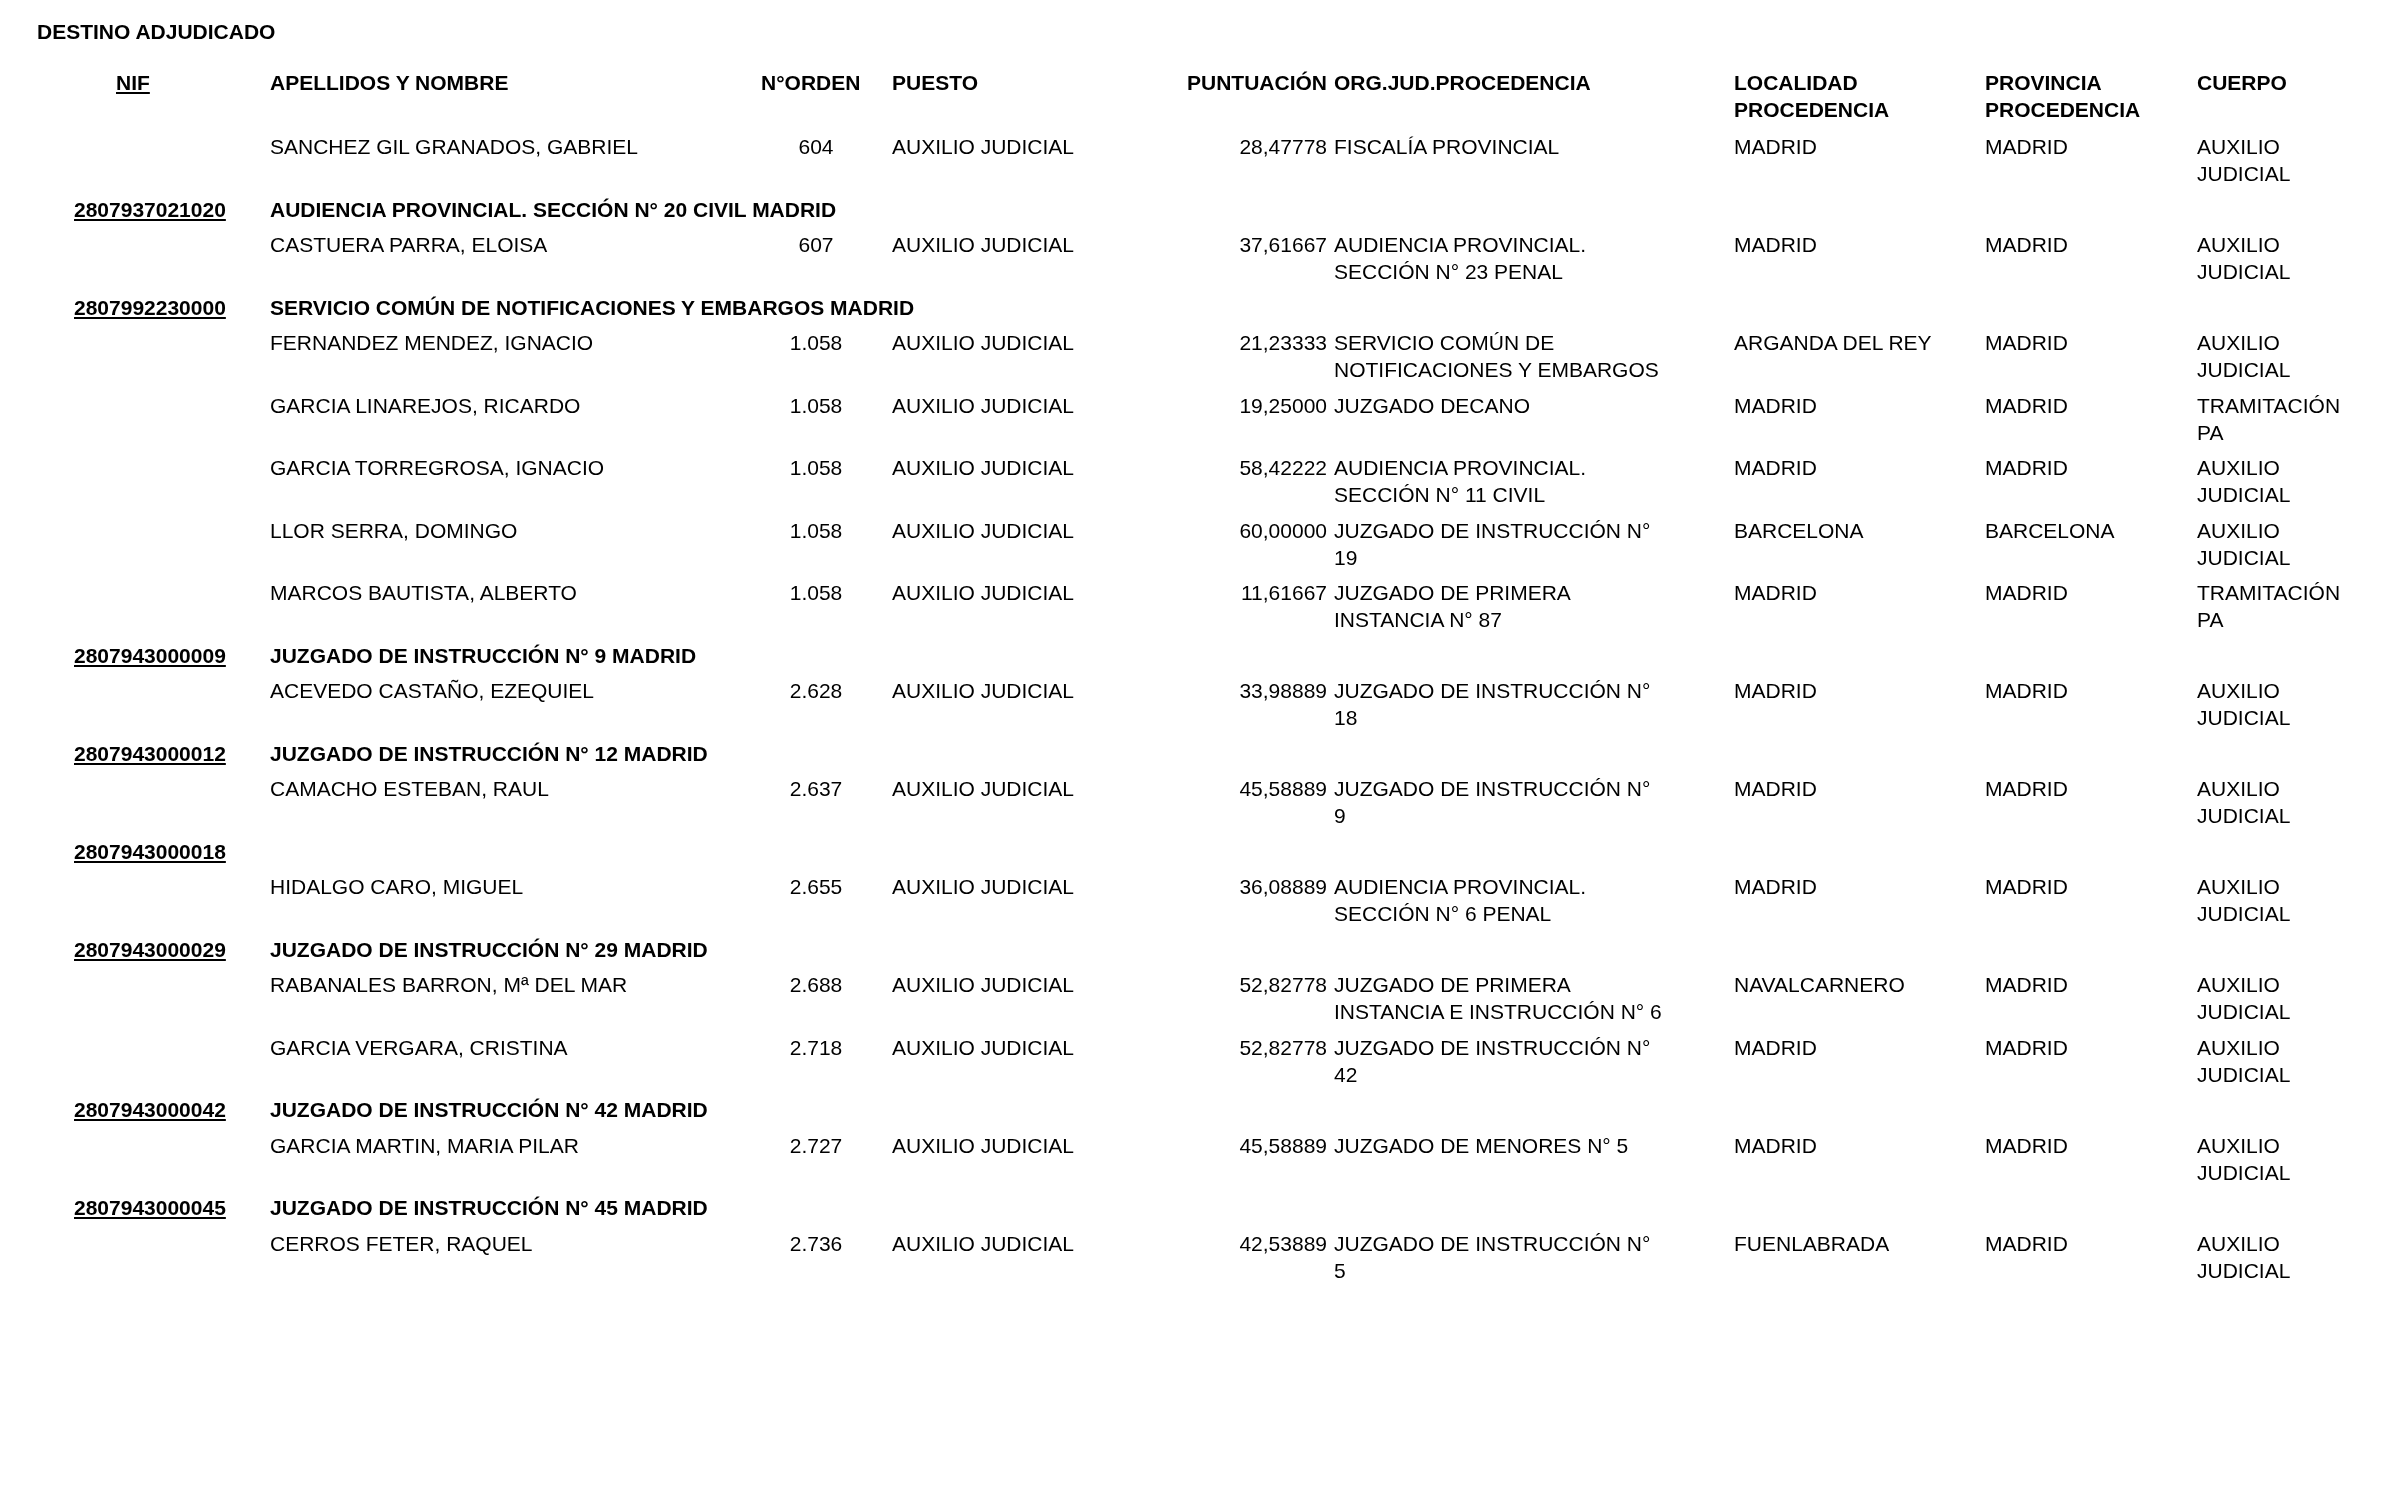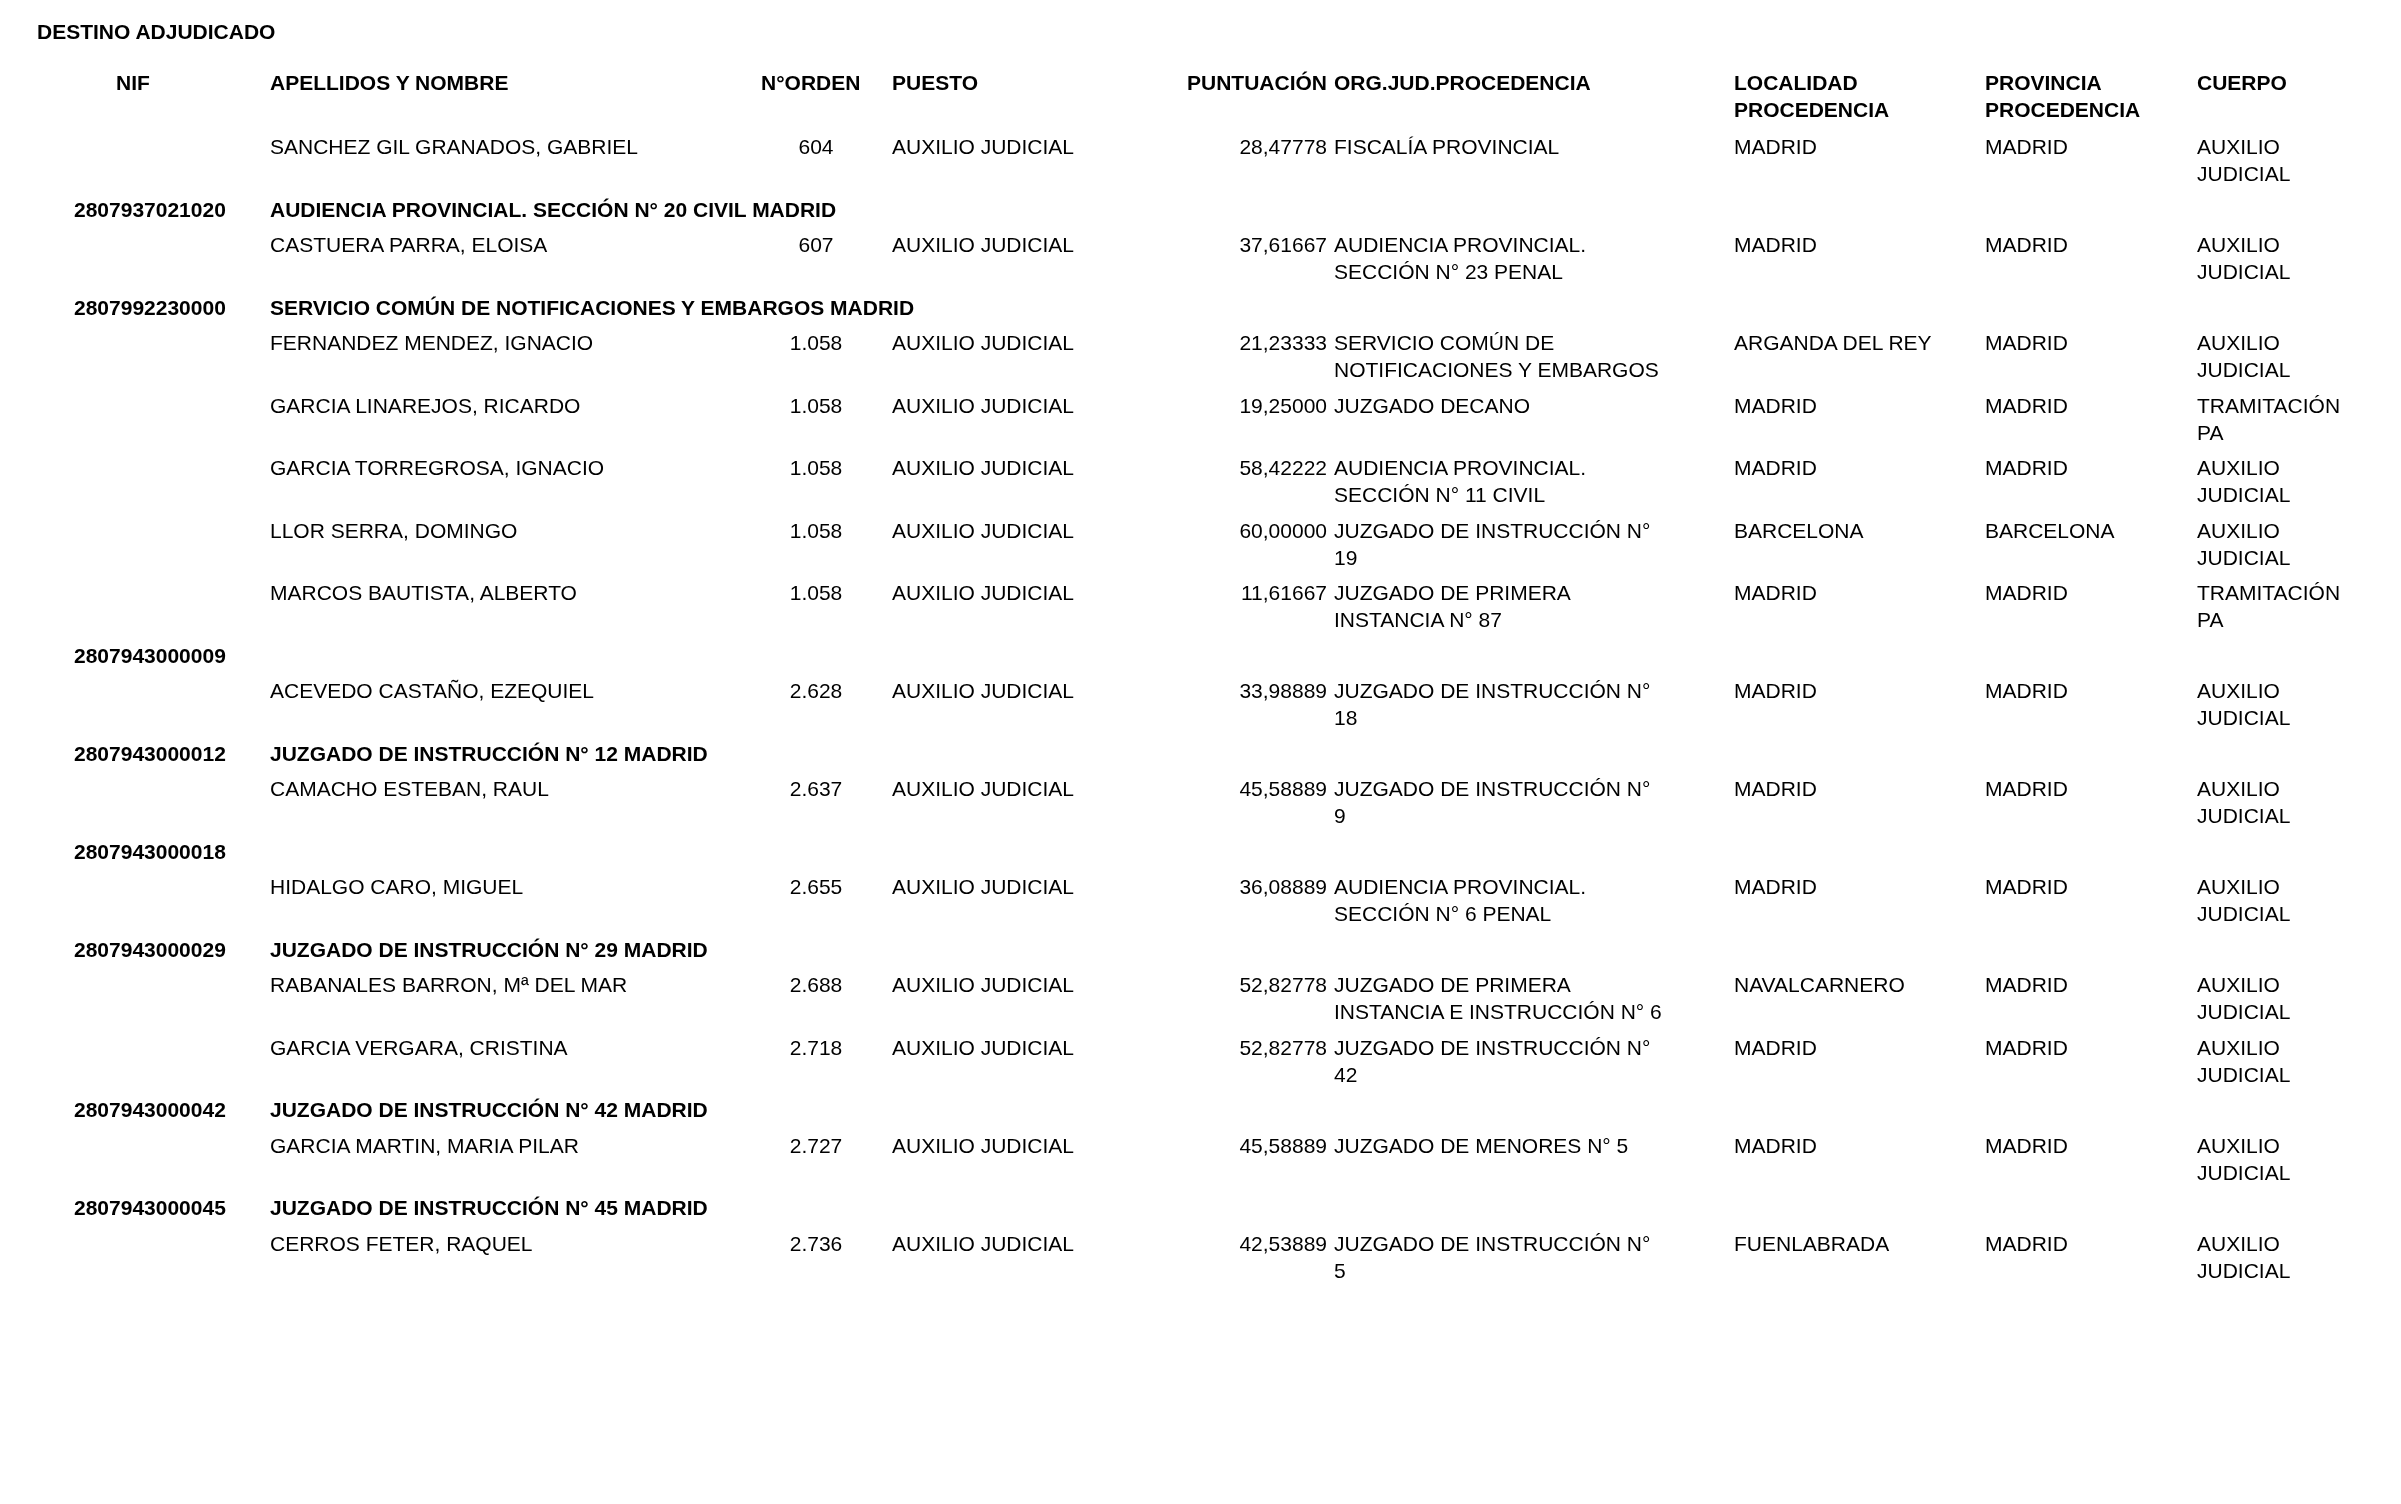--- a/index.html
+++ b/index.html
@@ -31,21 +31,21 @@
     align-items: start;
   }
   .cell {
     font-size: 21px;
     line-height: 27px;
     white-space: pre-line;
     padding-right: 11.3px;
   }
   .header-row { font-weight: bold; margin-bottom: 10px; }
   .header-row .c-nif { padding-left: 79px; }
-  .c-nif { padding-left: 37px; font-weight: bold; }
+  .c-nif { padding-left: 37px; font-weight: bold; text-decoration: underline; }
   .c-puntuacion { text-align: right; padding-right: 7px; }
   .person-row { margin-bottom: 8.5px; }
   .person-row .c-orden { text-align: center; padding-right: 21px; }
   .section-row { font-weight: bold; margin-top: 0; margin-bottom: 8.5px; }
   .c-section-label { grid-column: 2 / -1; }
   .footer {
     position: absolute;
     top: 1447px;
     right: 83px;
     font-size: 22px;
@@ -166,20 +166,21 @@
         <div class="cell c-puntuacion">11,61667</div>
         <div class="cell c-org">JUZGADO DE PRIMERA
 INSTANCIA N° 87</div>
         <div class="cell c-localidad">MADRID</div>
         <div class="cell c-provincia">MADRID</div>
         <div class="cell c-cuerpo">TRAMITACIÓN
 PA</div>
       </div>
       <div class="row section-row">
         <div class="cell c-nif">2807943000009</div>
+        <div class="cell c-section-label">JUZGADO DE INSTRUCCIÓN N° 9 MADRID</div>
       </div>
       <div class="row person-row">
         <div class="cell c-nif"></div>
         <div class="cell c-nombre">ACEVEDO CASTAÑO, EZEQUIEL</div>
         <div class="cell c-orden">2.628</div>
         <div class="cell c-puesto">AUXILIO JUDICIAL</div>
         <div class="cell c-puntuacion">33,98889</div>
         <div class="cell c-org">JUZGADO DE INSTRUCCIÓN N°
 18</div>
         <div class="cell c-localidad">MADRID</div>

